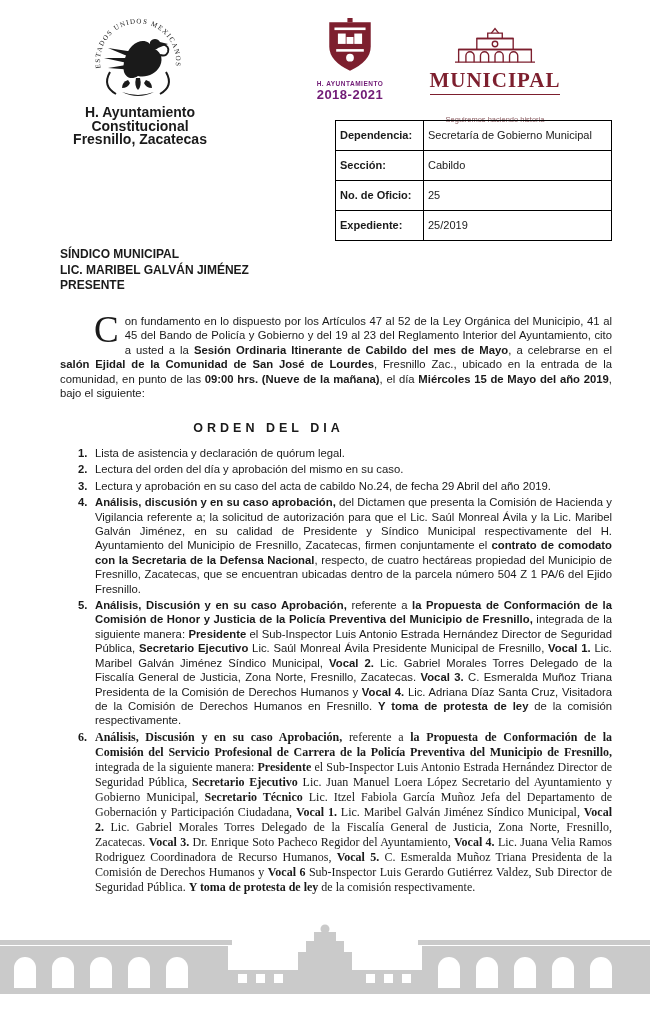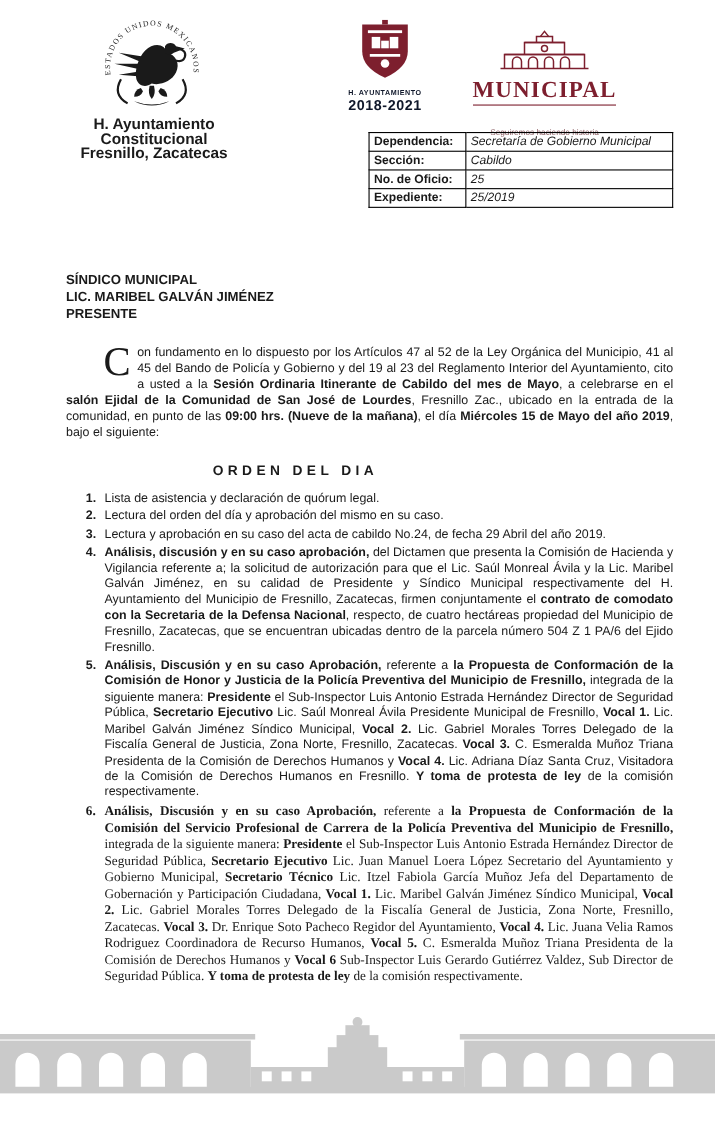--- a/index.html
+++ b/index.html
@@ -4,33 +4,33 @@
 <style>
   html,body{margin:0;padding:0;background:#ffffff;}
   *{box-sizing:border-box;}
   .page{position:relative;width:650px;height:1024px;margin:0 auto;background:#fff;
         font-family:"Liberation Sans",sans-serif;color:#1a1a1a;overflow:hidden;}
 
   
   .emblem-left{position:absolute;left:88px;top:8px;width:100px;height:100px;}
   .org-name{position:absolute;left:35px;top:106px;width:210px;text-align:center;
             font-size:14px;font-weight:bold;line-height:13.5px;}
-  .badge{position:absolute;left:312px;top:18px;width:76px;text-align:center;color:#0f172a;}
+  .badge{position:absolute;left:312px;top:18px;width:76px;text-align:center;color:#701a75;}
   .badge-title{font-size:6.5px;font-weight:bold;letter-spacing:.5px;margin-top:1px;}
   .badge-years{font-size:13px;font-weight:bold;letter-spacing:.5px;}
   .brand{position:absolute;left:420px;top:24px;width:150px;text-align:center;color:#7d1f2e;}
   .brand-name{font-size:21px;font-weight:bold;font-family:"Liberation Serif",serif;letter-spacing:1px;}
   .brand-rule{height:1px;background:#7d1f2e;margin:1px 10px 2px;}
   .brand-tagline{font-size:7.5px;color:#8d6065;margin-top:20px;}
 
   
   .info-table{position:absolute;top:120px;right:38px;border-collapse:collapse;font-size:11px;}
-  .info-table td{border:1px solid #000;padding:0 4px;height:17px;line-height:13px;}
+  .info-table td{border:1px solid #000;padding:0 4px;height:30px;line-height:13px;}
   .info-table td.lbl{font-weight:bold;width:88px;}
-  .info-table td.val{width:188px;font-style:italic;}
+  .info-table td.val{width:188px;}
 
   
   .subject{position:absolute;top:223px;right:40px;font-size:11.5px;font-weight:bold;}
   .subject-value{text-decoration:underline;}
 
   
   .addressee{position:absolute;left:60px;top:247px;font-size:12px;font-weight:bold;line-height:15.5px;}
 
   
   .intro{position:absolute;left:60px;top:314px;width:552px;font-size:11.3px;line-height:14.4px;text-align:justify;}

